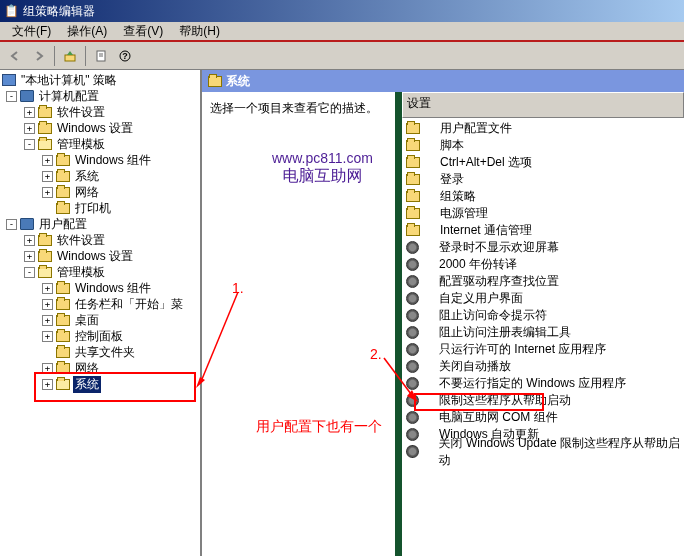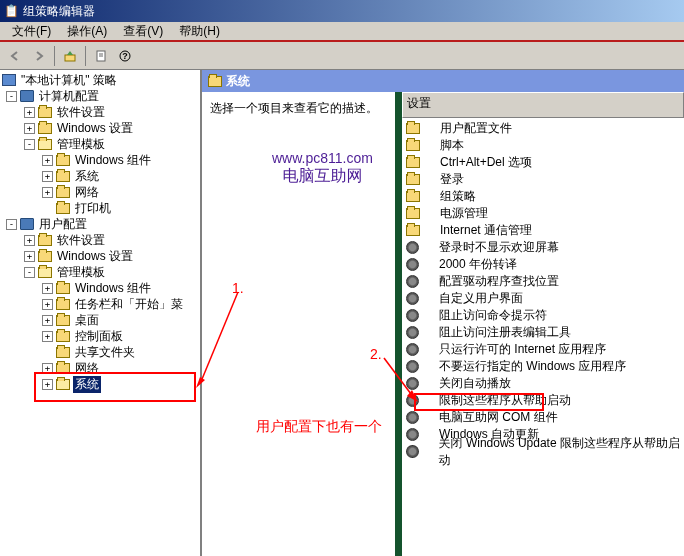--- a/index.html
+++ b/index.html
@@ -298,25 +298,25 @@
             <div class="list-row">
               <span class="gear-icon"></span>
               <span>阻止访问注册表编辑工具</span>
             </div>
             <div class="list-row">
               <span class="gear-icon"></span>
               <span>只运行许可的 Internet 应用程序</span>
             </div>
             <div class="list-row">
               <span class="gear-icon"></span>
+              <span>关闭自动播放</span>
+            </div>
+            <div class="list-row">
+              <span class="gear-icon"></span>
               <span>不要运行指定的 Windows 应用程序</span>
-            </div>
-            <div class="list-row">
-              <span class="gear-icon"></span>
-              <span>关闭自动播放</span>
             </div>
             <div class="list-row">
               <span class="gear-icon"></span>
               <span>限制这些程序从帮助启动</span>
             </div>
             <div class="list-row">
               <span class="gear-icon"></span>
               <span>电脑互助网 COM 组件</span>
             </div>
             <div class="list-row">

